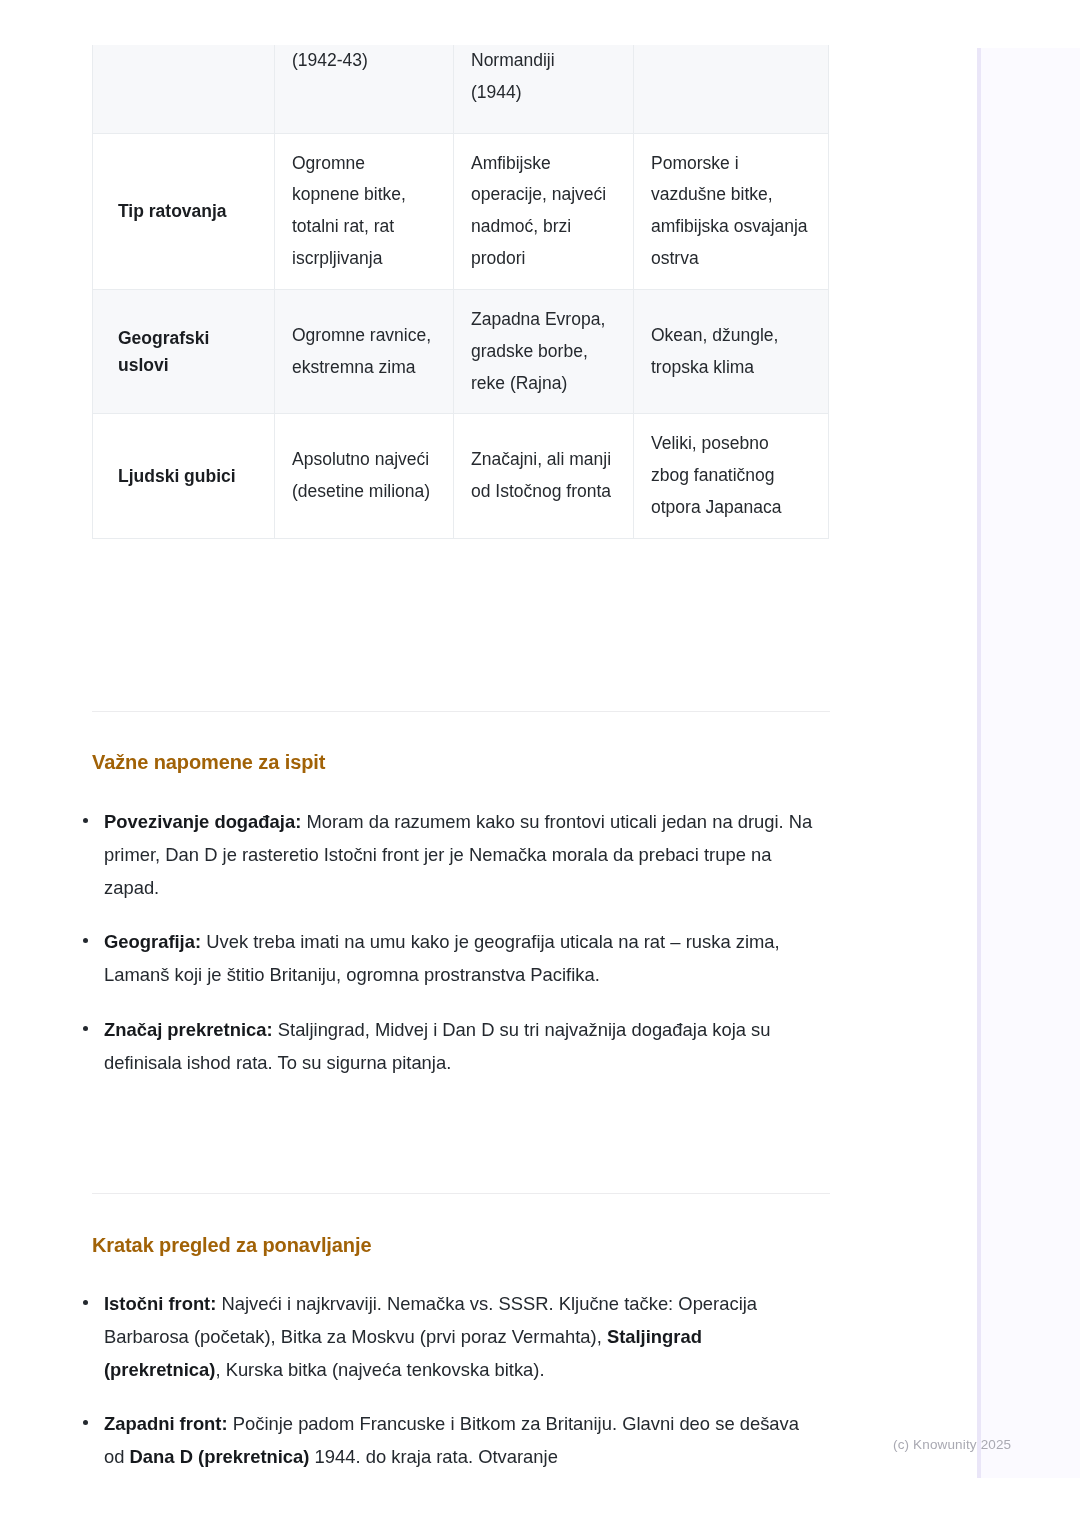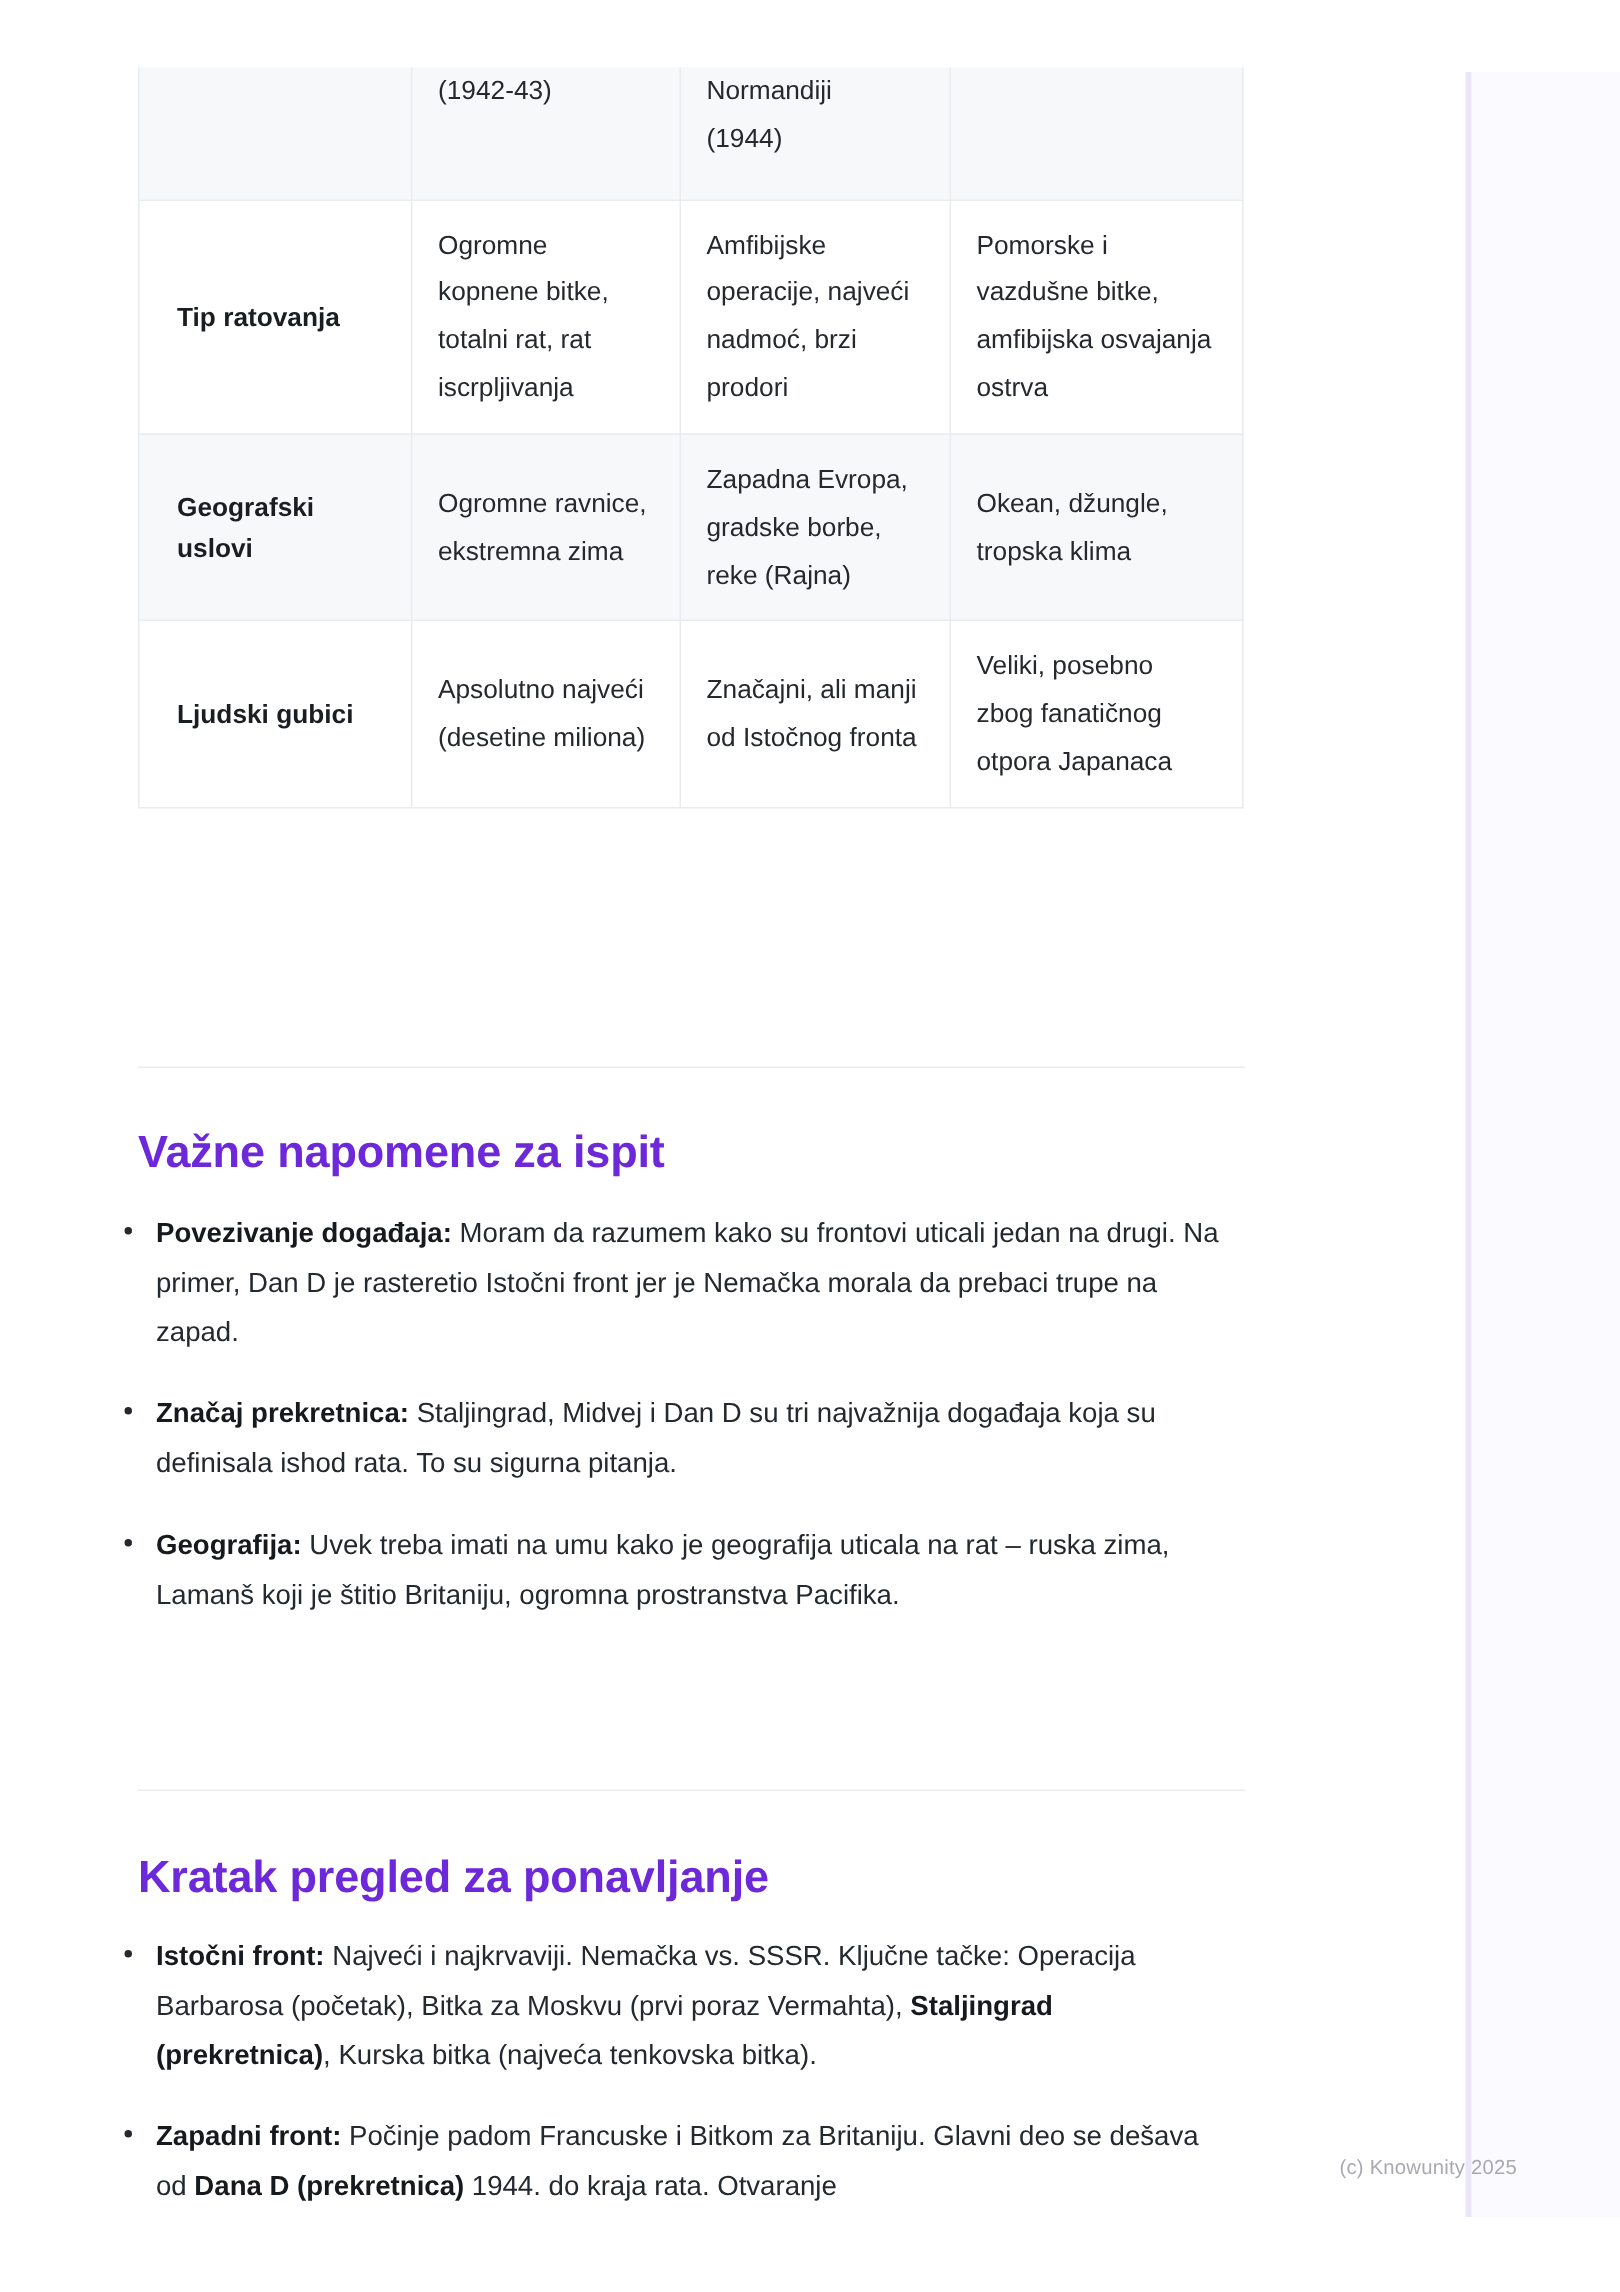--- a/index.html
+++ b/index.html
@@ -92,25 +92,25 @@
     margin: 0;
   }
   .rule-1 { position: absolute; top: 711px; left: 92px; width: 738px; }
   .rule-2 { position: absolute; top: 1193px; left: 92px; width: 738px; }
 
   
   .section-heading {
     position: absolute;
     left: 92px;
     width: 740px;
-    font-size: 30px;
+    font-size: 20px;
     font-weight: 700;
     letter-spacing: -0.1px;
     line-height: 1.25;
-    color: #6d28d9;
+    color: #a16207;
   }
   .heading-1 { top: 750px; }
   .heading-2 { top: 1233px; }
 
   
   .bullets {
     position: absolute;
     left: 74px;
     width: 740px;
     list-style: none;
@@ -197,22 +197,22 @@
         </tbody>
     </table>
   </div>
 
   <hr class="rule rule-1">
 
   <h2 class="section-heading heading-1">Važne napomene za ispit</h2>
 
   <ul class="bullets bullets-1" id="bullets-1">
       <li><span class="dot"></span><b>Povezivanje događaja:</b><span> Moram da razumem kako su frontovi uticali jedan na drugi. Na primer, Dan D je rasteretio Istočni front jer je Nemačka morala da prebaci trupe na zapad.</span></li>
+      <li><span class="dot"></span><b>Geografija:</b><span> Uvek treba imati na umu kako je geografija uticala na rat – ruska zima, Lamanš koji je štitio Britaniju, ogromna prostranstva Pacifika.</span></li>
       <li><span class="dot"></span><b>Značaj prekretnica:</b><span> Staljingrad, Midvej i Dan D su tri najvažnija događaja koja su definisala ishod rata. To su sigurna pitanja.</span></li>
-      <li><span class="dot"></span><b>Geografija:</b><span> Uvek treba imati na umu kako je geografija uticala na rat – ruska zima, Lamanš koji je štitio Britaniju, ogromna prostranstva Pacifika.</span></li>
     </ul>
 
   <hr class="rule rule-2">
 
   <h2 class="section-heading heading-2">Kratak pregled za ponavljanje</h2>
 
   <ul class="bullets bullets-2" id="bullets-2">
       <li><span class="dot"></span><b>Istočni front:</b><span> Najveći i najkrvaviji. Nemačka vs. SSSR. Ključne tačke: Operacija Barbarosa (početak), Bitka za Moskvu (prvi poraz Vermahta), </span><b>Staljingrad (prekretnica)</b><span>, Kurska bitka (najveća tenkovska bitka).</span></li>
       <li><span class="dot"></span><b>Zapadni front:</b><span> Počinje padom Francuske i Bitkom za Britaniju. Glavni deo se dešava od </span><b>Dana D (prekretnica)</b><span> 1944. do kraja rata. Otvaranje</span></li>
     </ul>

